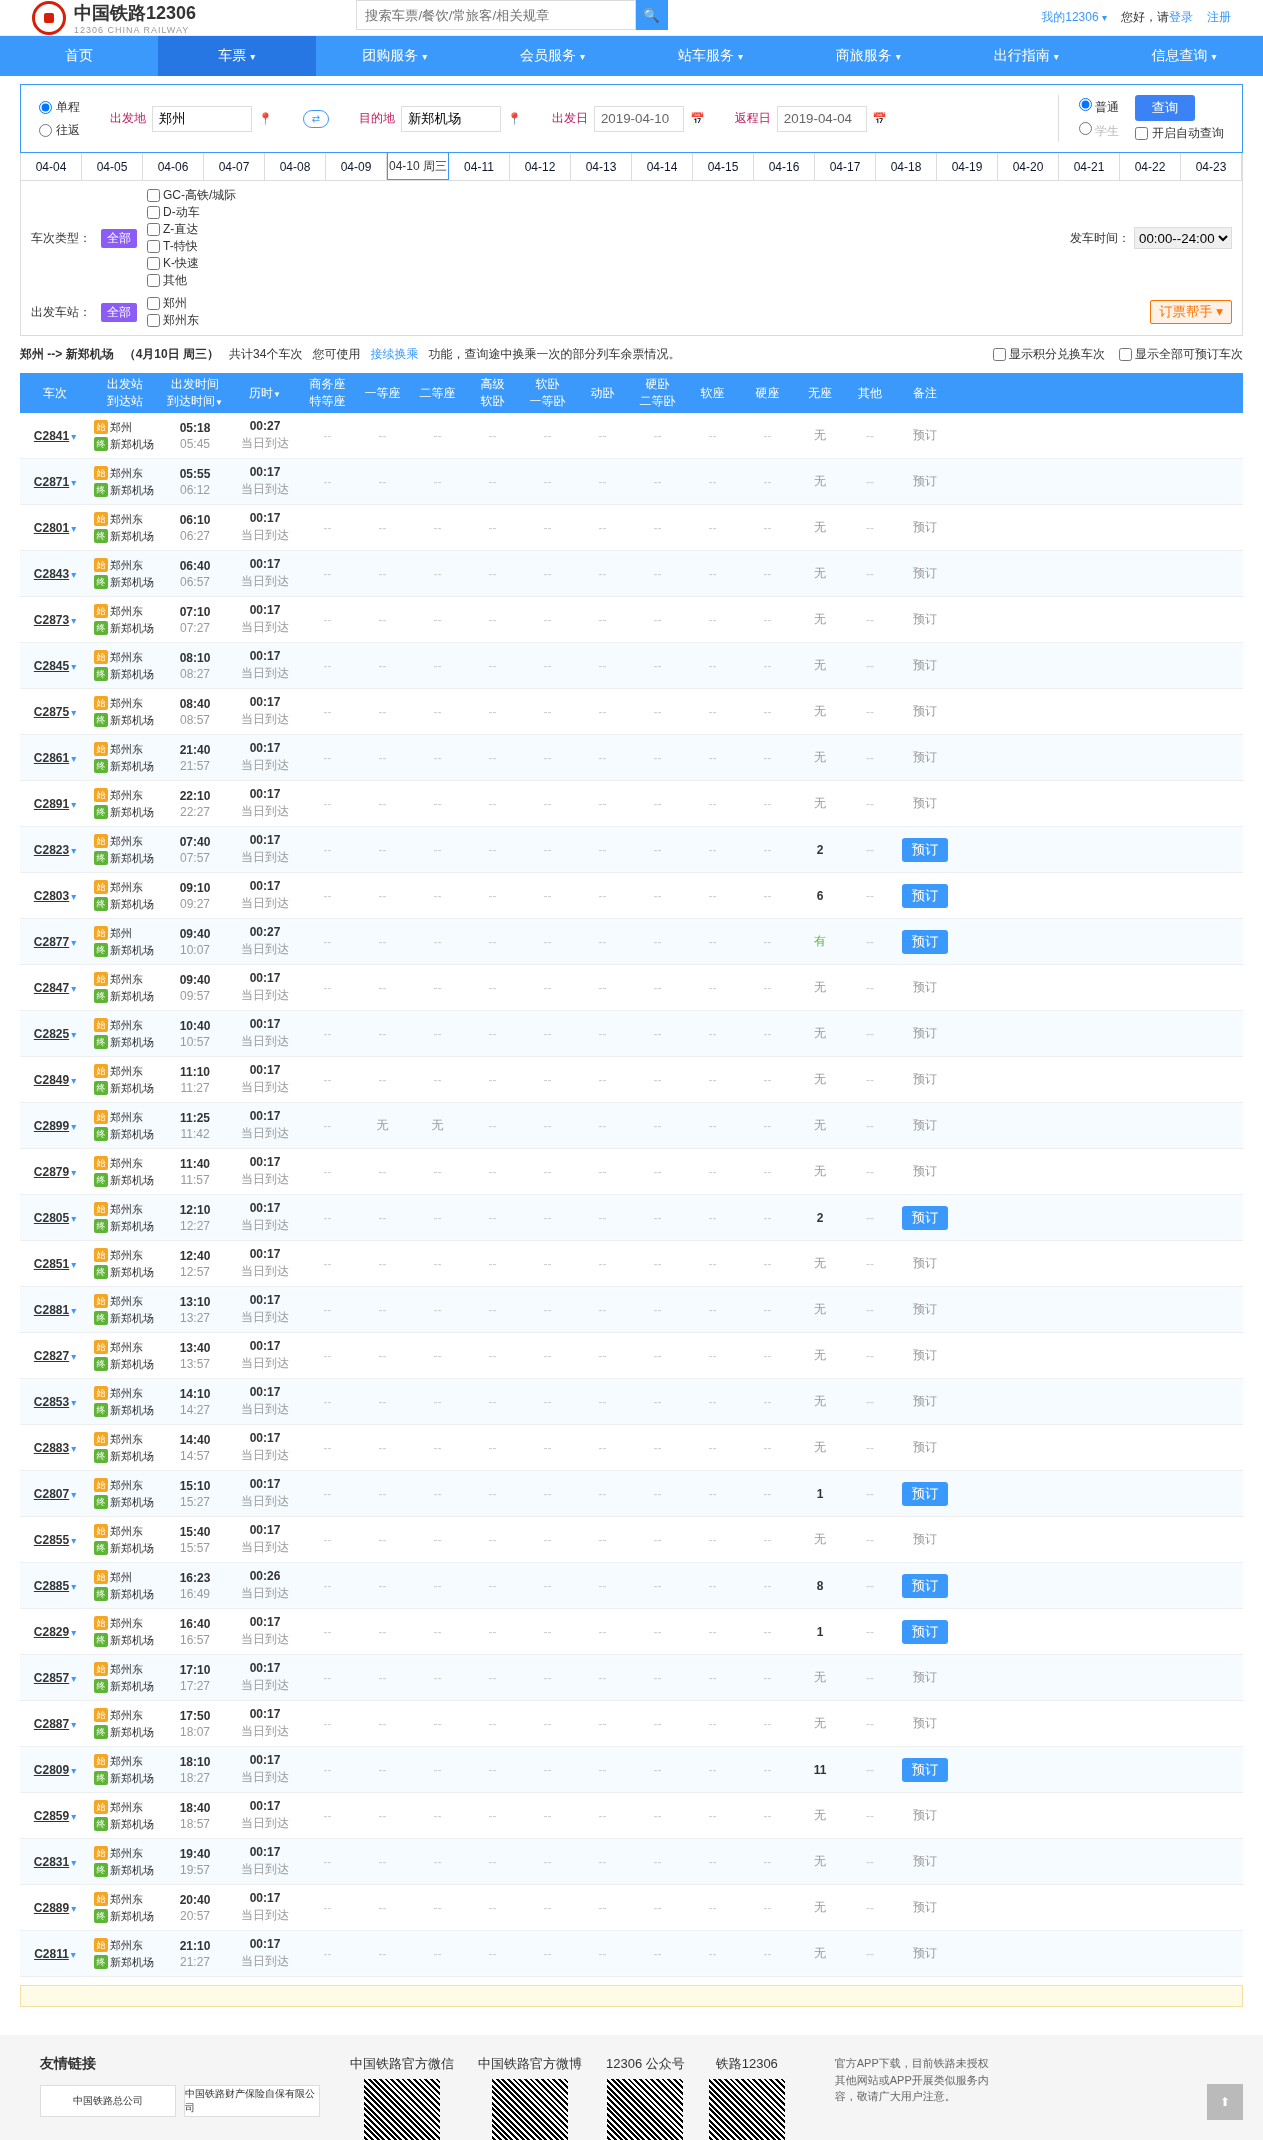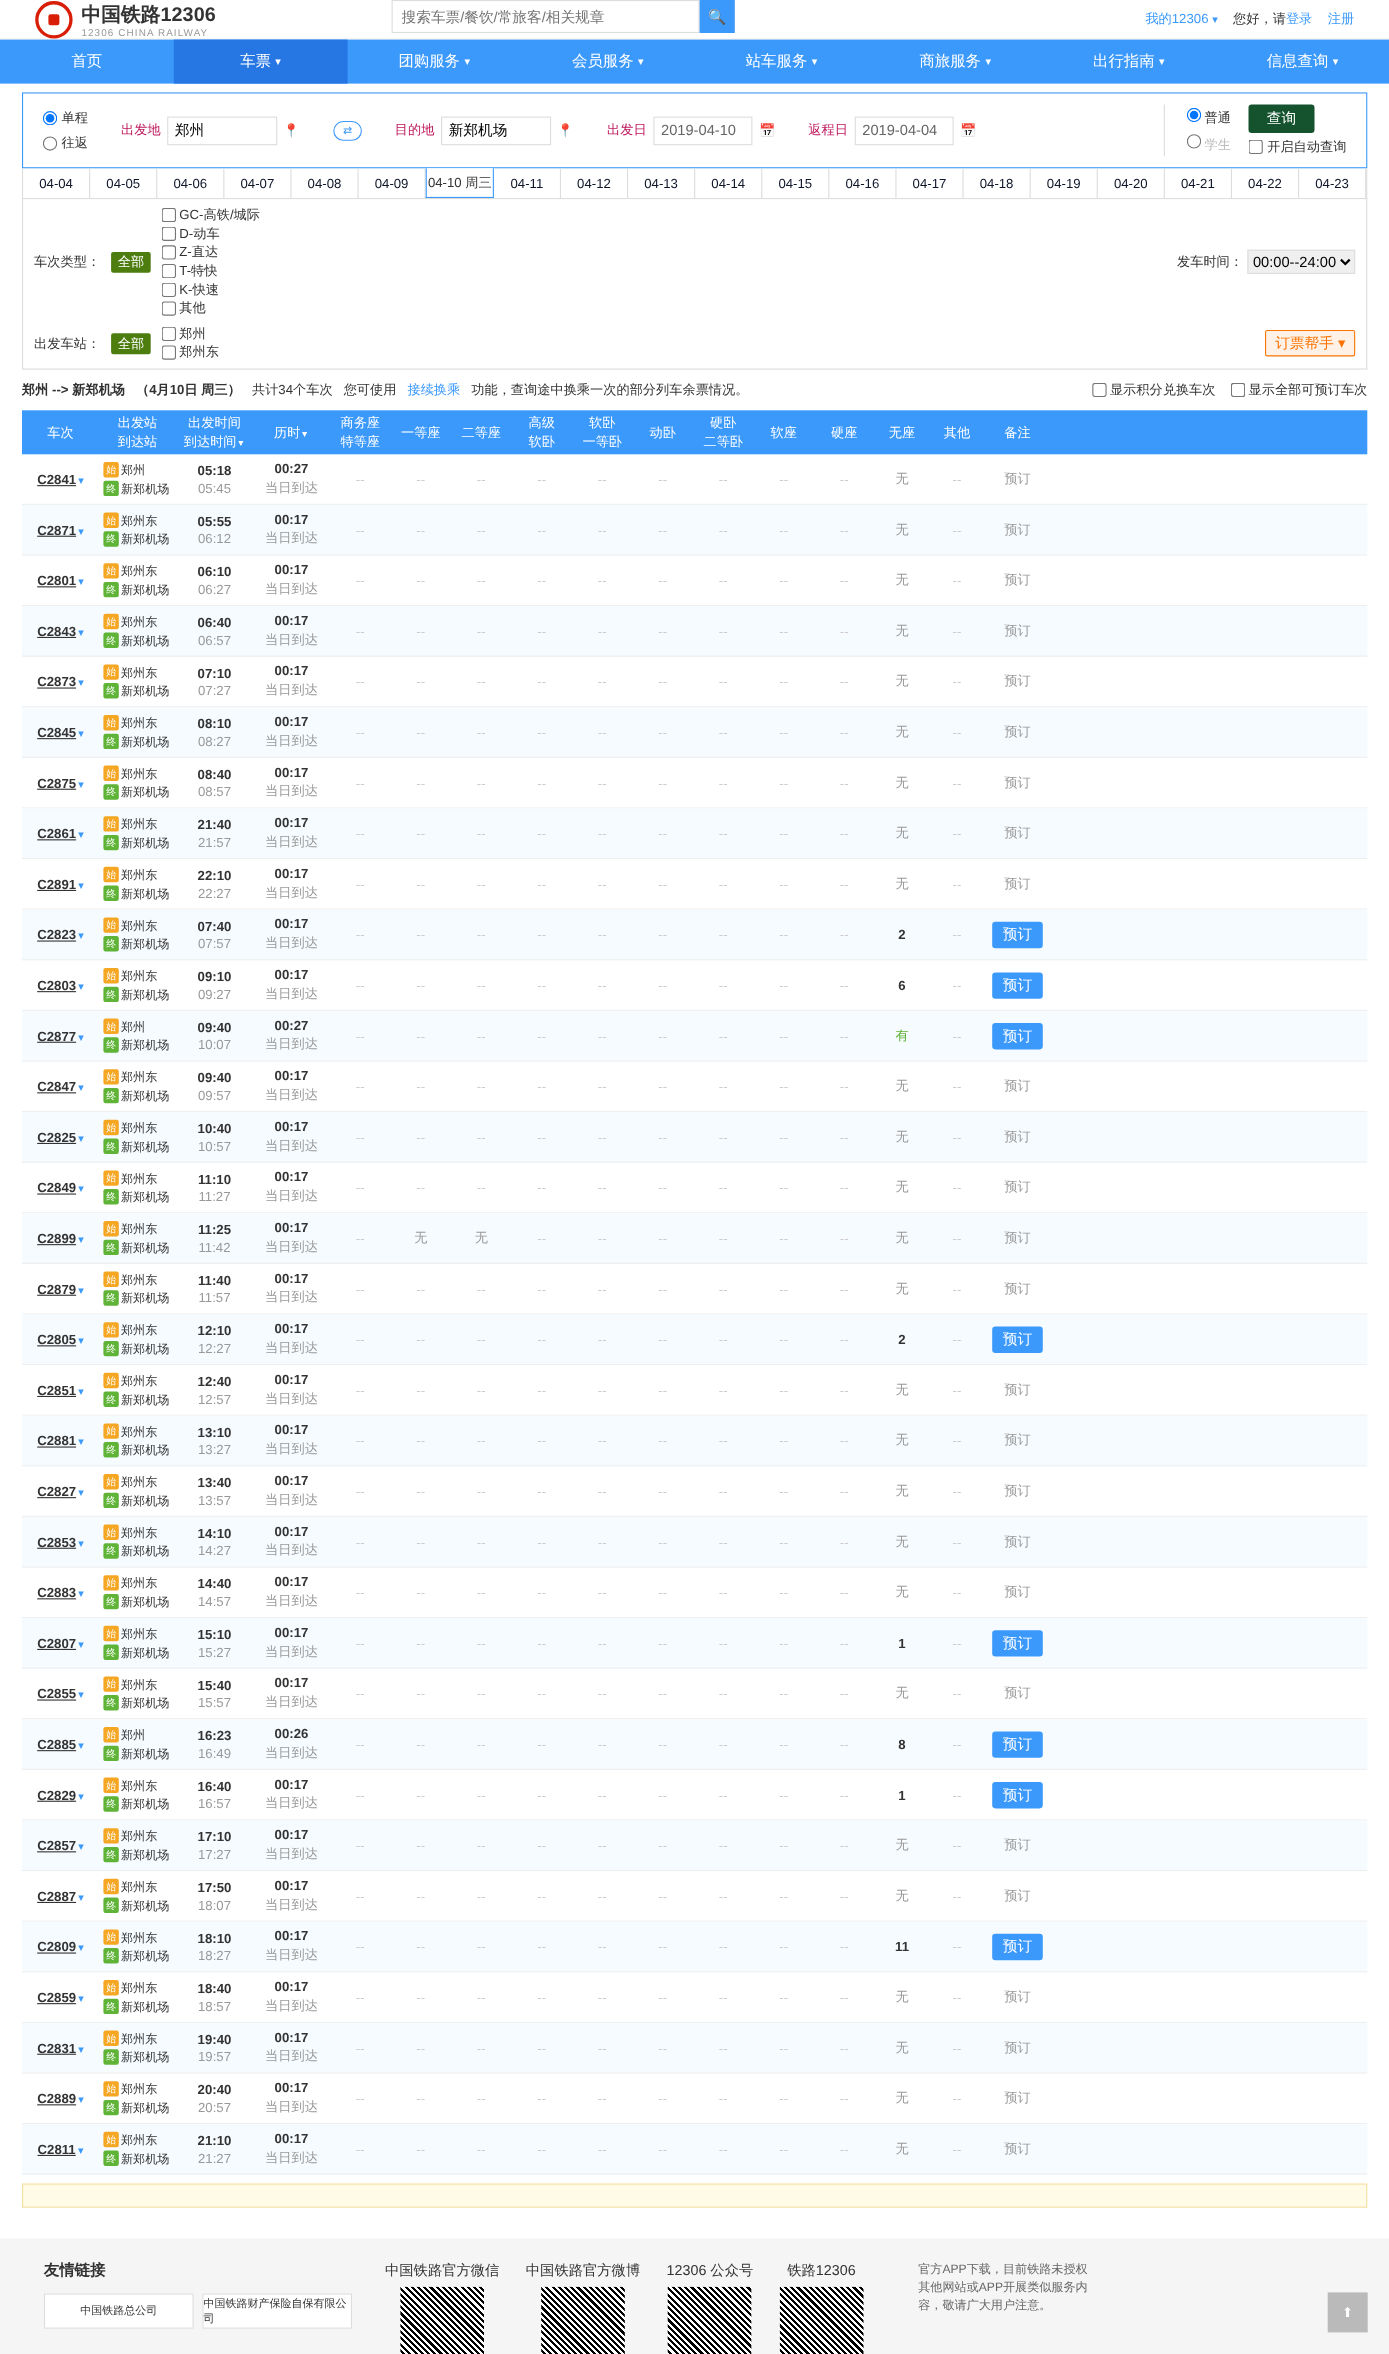--- a/index.html
+++ b/index.html
@@ -27,29 +27,29 @@
 .radio-col label{display:flex;align-items:center;gap:4px}
 .inp-grp{display:flex;align-items:center;gap:6px}
 .inp-grp .lbl{color:#be185d}
 .txt-in{width:100px;height:26px;border:1px solid #ddd;padding:0 6px}
 .date-in{width:90px;height:26px;border:1px solid #ddd;padding:0 6px;color:#666}
 .pin-icon{color:#3b99fc}
 .cal-icon{color:#bbb}
 .swap{width:26px;height:18px;border:1px solid #3b99fc;border-radius:9px;display:flex;align-items:center;justify-content:center;color:#3b99fc;font-size:10px}
 .right-col{margin-left:auto;border-left:1px solid #ddd;padding-left:20px;display:flex;align-items:center;gap:16px}
 .pass-type{display:flex;flex-direction:column;gap:6px}
-.query-btn{width:60px;height:26px;background:#14532d;border:none;color:#fff;border-radius:3px;cursor:pointer}
+.query-btn{width:60px;height:26px;background:#3b82f6;border:none;color:#fff;border-radius:3px;cursor:pointer}
 .auto-chk{display:flex;align-items:center;gap:4px;margin-top:4px}
 .date-tabs{display:flex;border:1px solid #ddd;border-top:none;height:28px}
 .date-tab{flex:1;display:flex;align-items:center;justify-content:center;border-right:1px solid #ddd;cursor:pointer;color:#0f172a}
 .date-tab.active{background:#fff;color:#333;border:1px solid #3b99fc;border-top:none}
 .filters{border:1px solid #ddd;border-top:none;padding:6px 10px;display:flex;flex-direction:column;gap:6px}
 .filter-row{display:flex;align-items:center;gap:10px}
 .filter-row .flbl{color:#333}
-.tag-all{background:#4d7c0f;color:#fff;padding:1px 6px;border-radius:2px}
+.tag-all{background:#8b5cf6;color:#fff;padding:1px 6px;border-radius:2px}
 .chk{display:flex;align-items:center;gap:3px}
 .time-sel{margin-left:auto;display:flex;align-items:center;gap:4px}
 .time-sel select{height:22px;border:1px solid #ddd}
 .assist-btn{margin-left:auto;background:#fff1e6;border:1px solid #fb7403;color:#fb7403;padding:2px 8px;border-radius:2px}
 .result-hdr{padding:10px 0;display:flex;align-items:center;gap:10px}
 .result-hdr b{font-weight:bold}
 .link{color:#3b99fc;cursor:pointer}
 .result-opts{margin-left:auto;display:flex;gap:14px}
 .tbl-hdr{background:#3b99fc;color:#fff;display:flex;height:40px;align-items:center;font-size:12px}
 .col{text-align:center}

